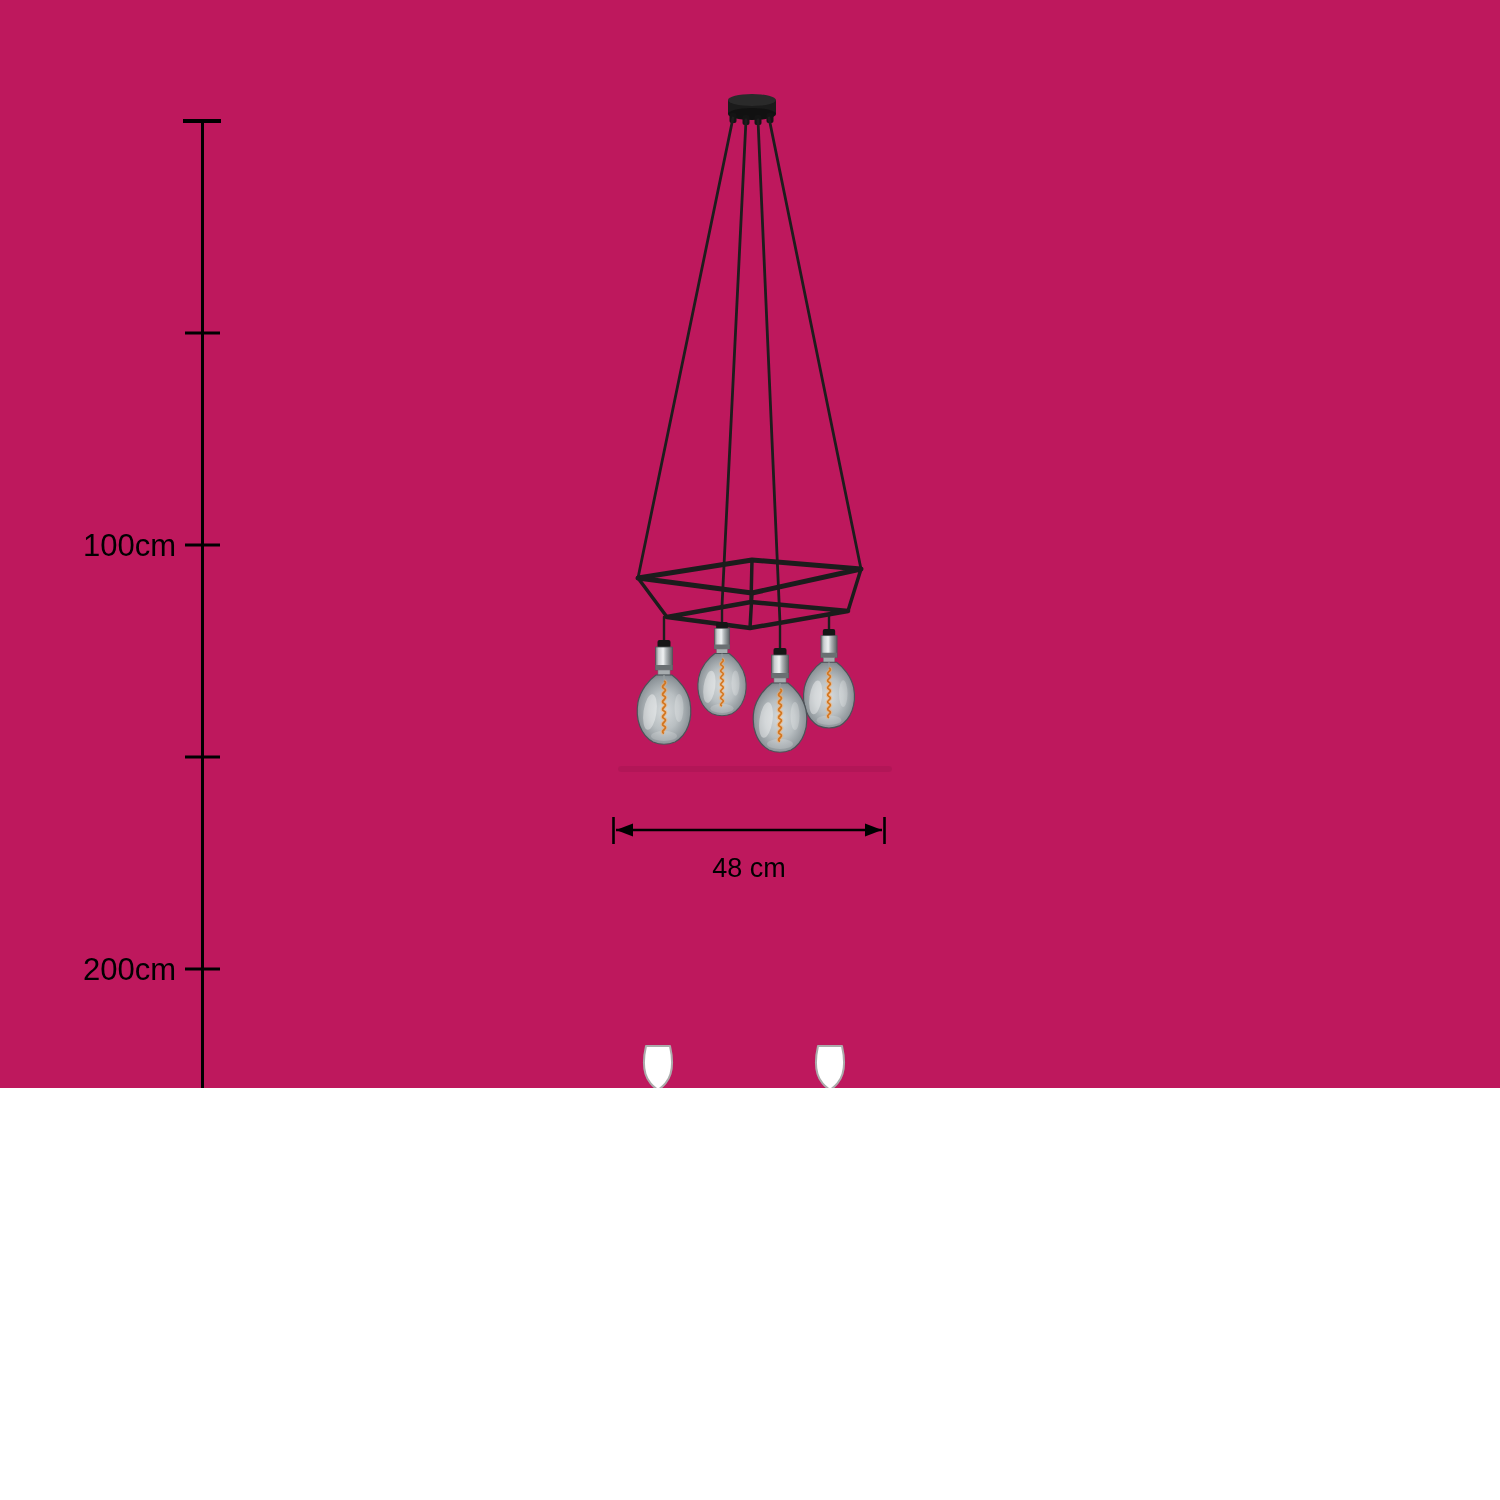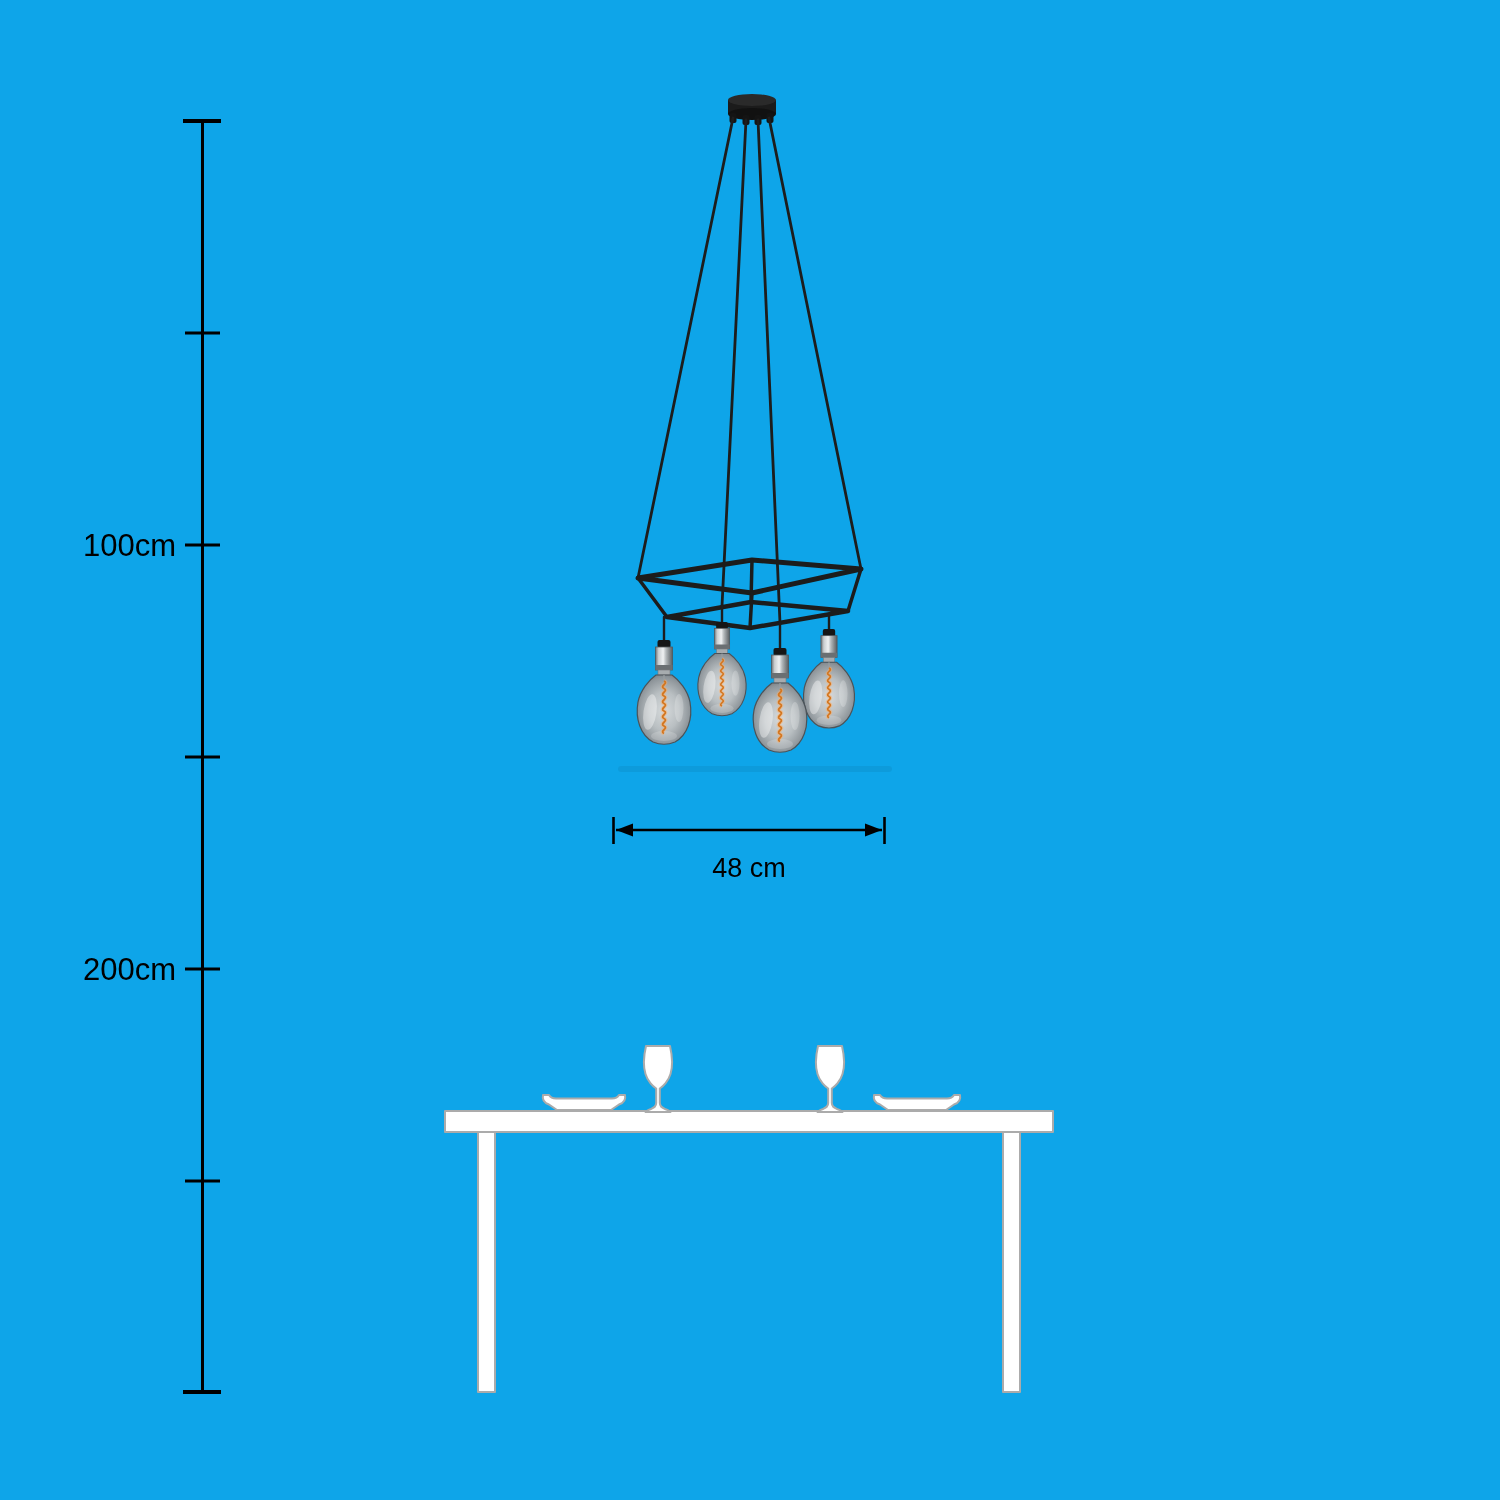--- a/index.html
+++ b/index.html
@@ -1,19 +1,19 @@
 <!DOCTYPE html>
 <html><head>
 <meta charset="utf-8">
 <style>
   html,body{margin:0;padding:0;background:#ffffff;}
   .stage{
     position:relative;
-    width:1500px;height:1500px;
-    background:#0ea5e9;
+    width:1500px;height:1088px;
+    background:#be185d;
     font-family:"Liberation Sans",sans-serif;
     overflow:hidden;
   }
   svg{display:block;position:absolute;left:0;top:0;}
   text{font-family:"Liberation Sans",sans-serif;}
   .ruler-label{font-size:31px;fill:#000000;}
   .dim-label{font-size:27px;fill:#000000;}
 </style>
 </head>
 <body>

